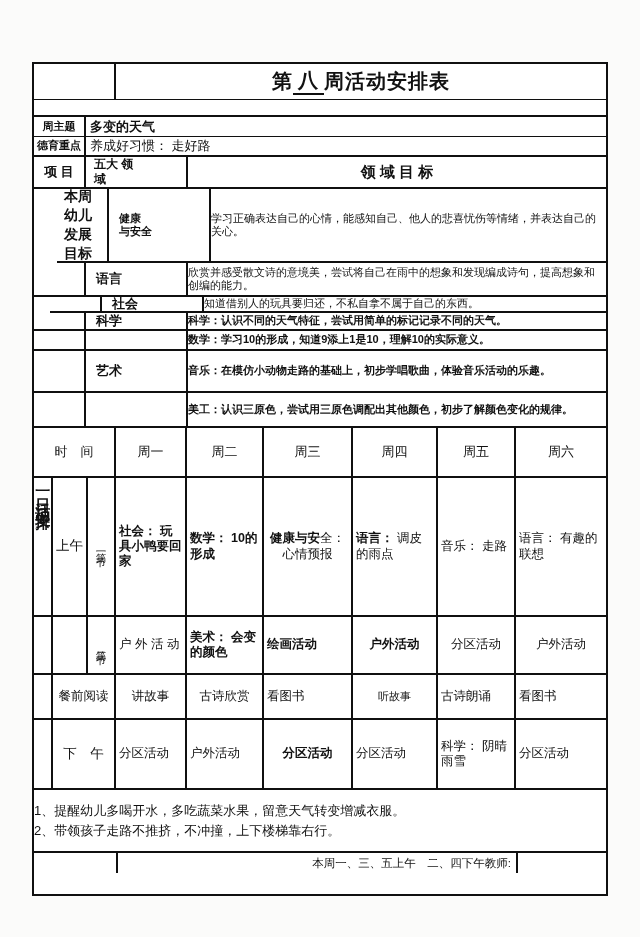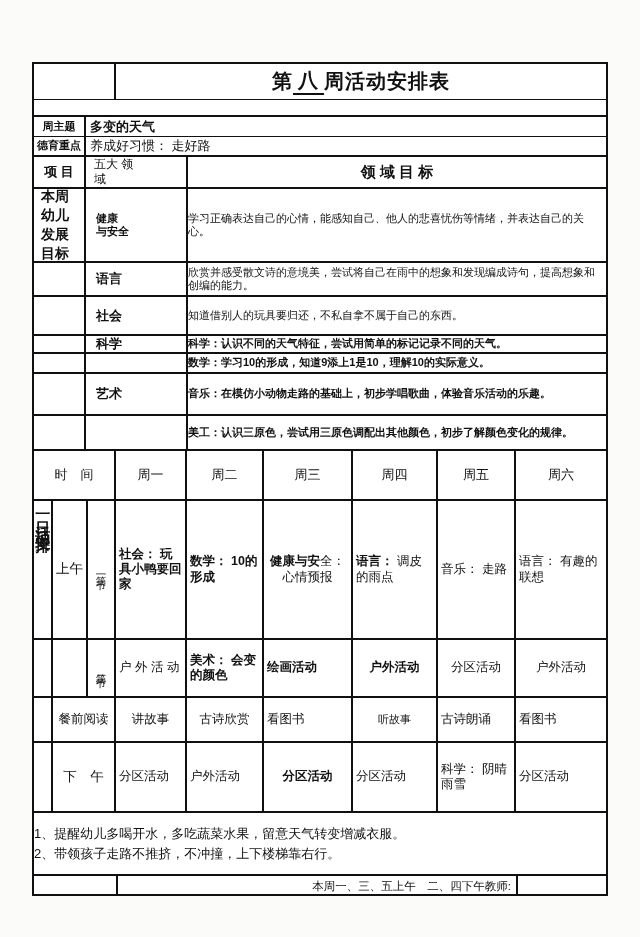--- a/index.html
+++ b/index.html
@@ -40,25 +40,25 @@
   .w82 { width:82px; flex:none; }
   .w52 { width:52px; flex:none; }
   .w102 { width:102px; flex:none; }
   .title-cell { font-size:20px; font-weight:700; letter-spacing:1px; }
   .title-week { border-bottom:2px solid #101010; padding:0 5px; }
   .date-cell { font-family:"Liberation Serif","DejaVu Serif",serif; font-size:11px; font-weight:700; }
   .lab-sm { font-size:11px; font-weight:700; }
   .val-bold { font-size:13px; font-weight:700; padding-left:4px; }
   .val-norm { font-size:13px; padding-left:4px; }
   .item-lab { font-size:13px; font-weight:700; }
-  .five-dom { font-size:12px; font-weight:400; padding-left:8px; align-items:center; }
+  .five-dom { font-size:12px; font-weight:700; padding-left:8px; align-items:center; }
   .goal-head { font-size:15px; font-weight:700; }
 
   
-  .g0{height:74px;} .g1{height:34px;} .g2{height:39px;} .g3{height:18px;}
+  .g0{height:74px;margin-left:23px;} .g1{height:34px;} .g2{height:16px;margin-left:16px;} .g3{height:18px;}
   .g4{height:20px;} .g5{height:42px;} .g6{height:35px;}
   .goals-lab { font-size:14px; font-weight:700; padding-left:7px; line-height:1.35; }
   .dom-lab { font-size:13px; font-weight:700; padding-left:10px; }
   .dom-sm { font-size:11px; }
   .gtxt { font-size:11px; padding-left:0; padding-right:2px; }
   .gbold { font-weight:700; }
 
   
   .r-time { height:50px; font-size:13px; }
   .w19{width:19px; flex:none;} .w35{width:35px; flex:none;} .w28{width:28px; flex:none;} .w63{width:63px; flex:none;}

